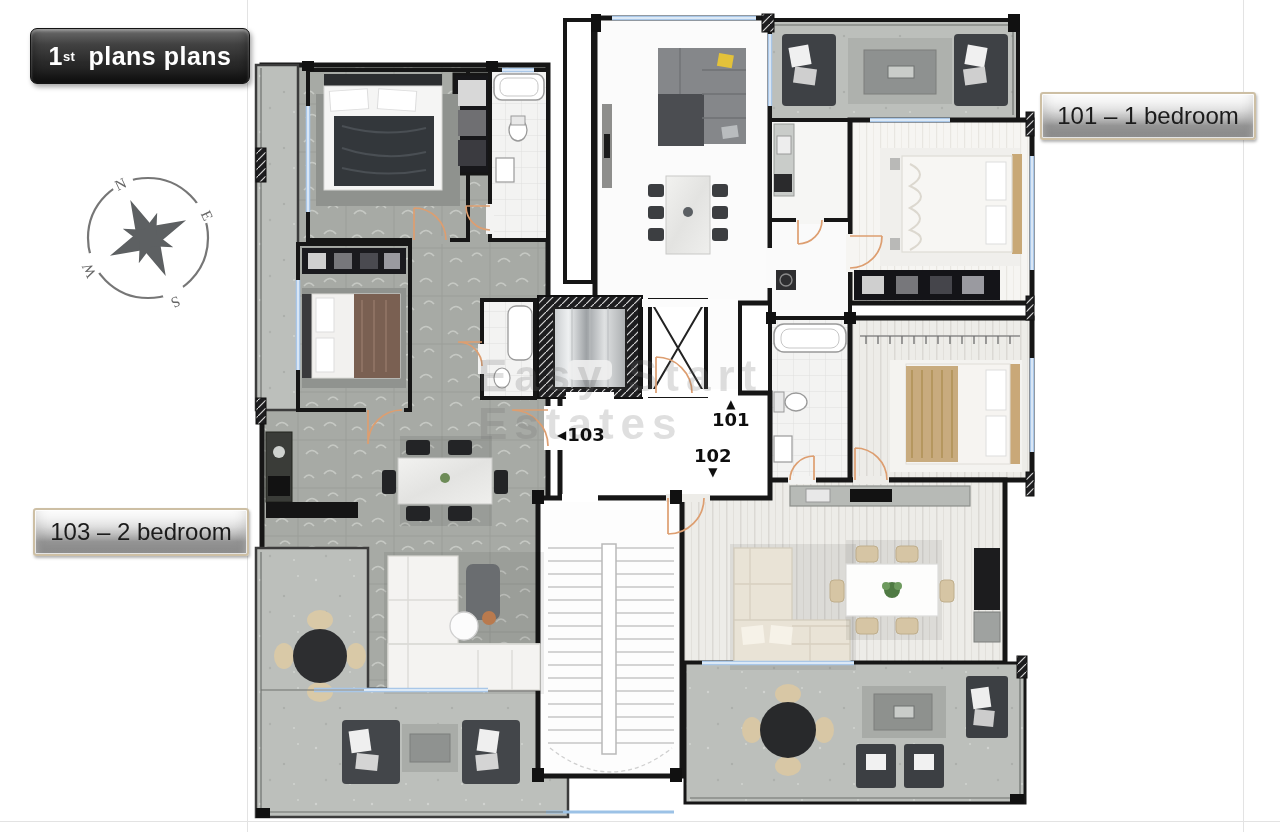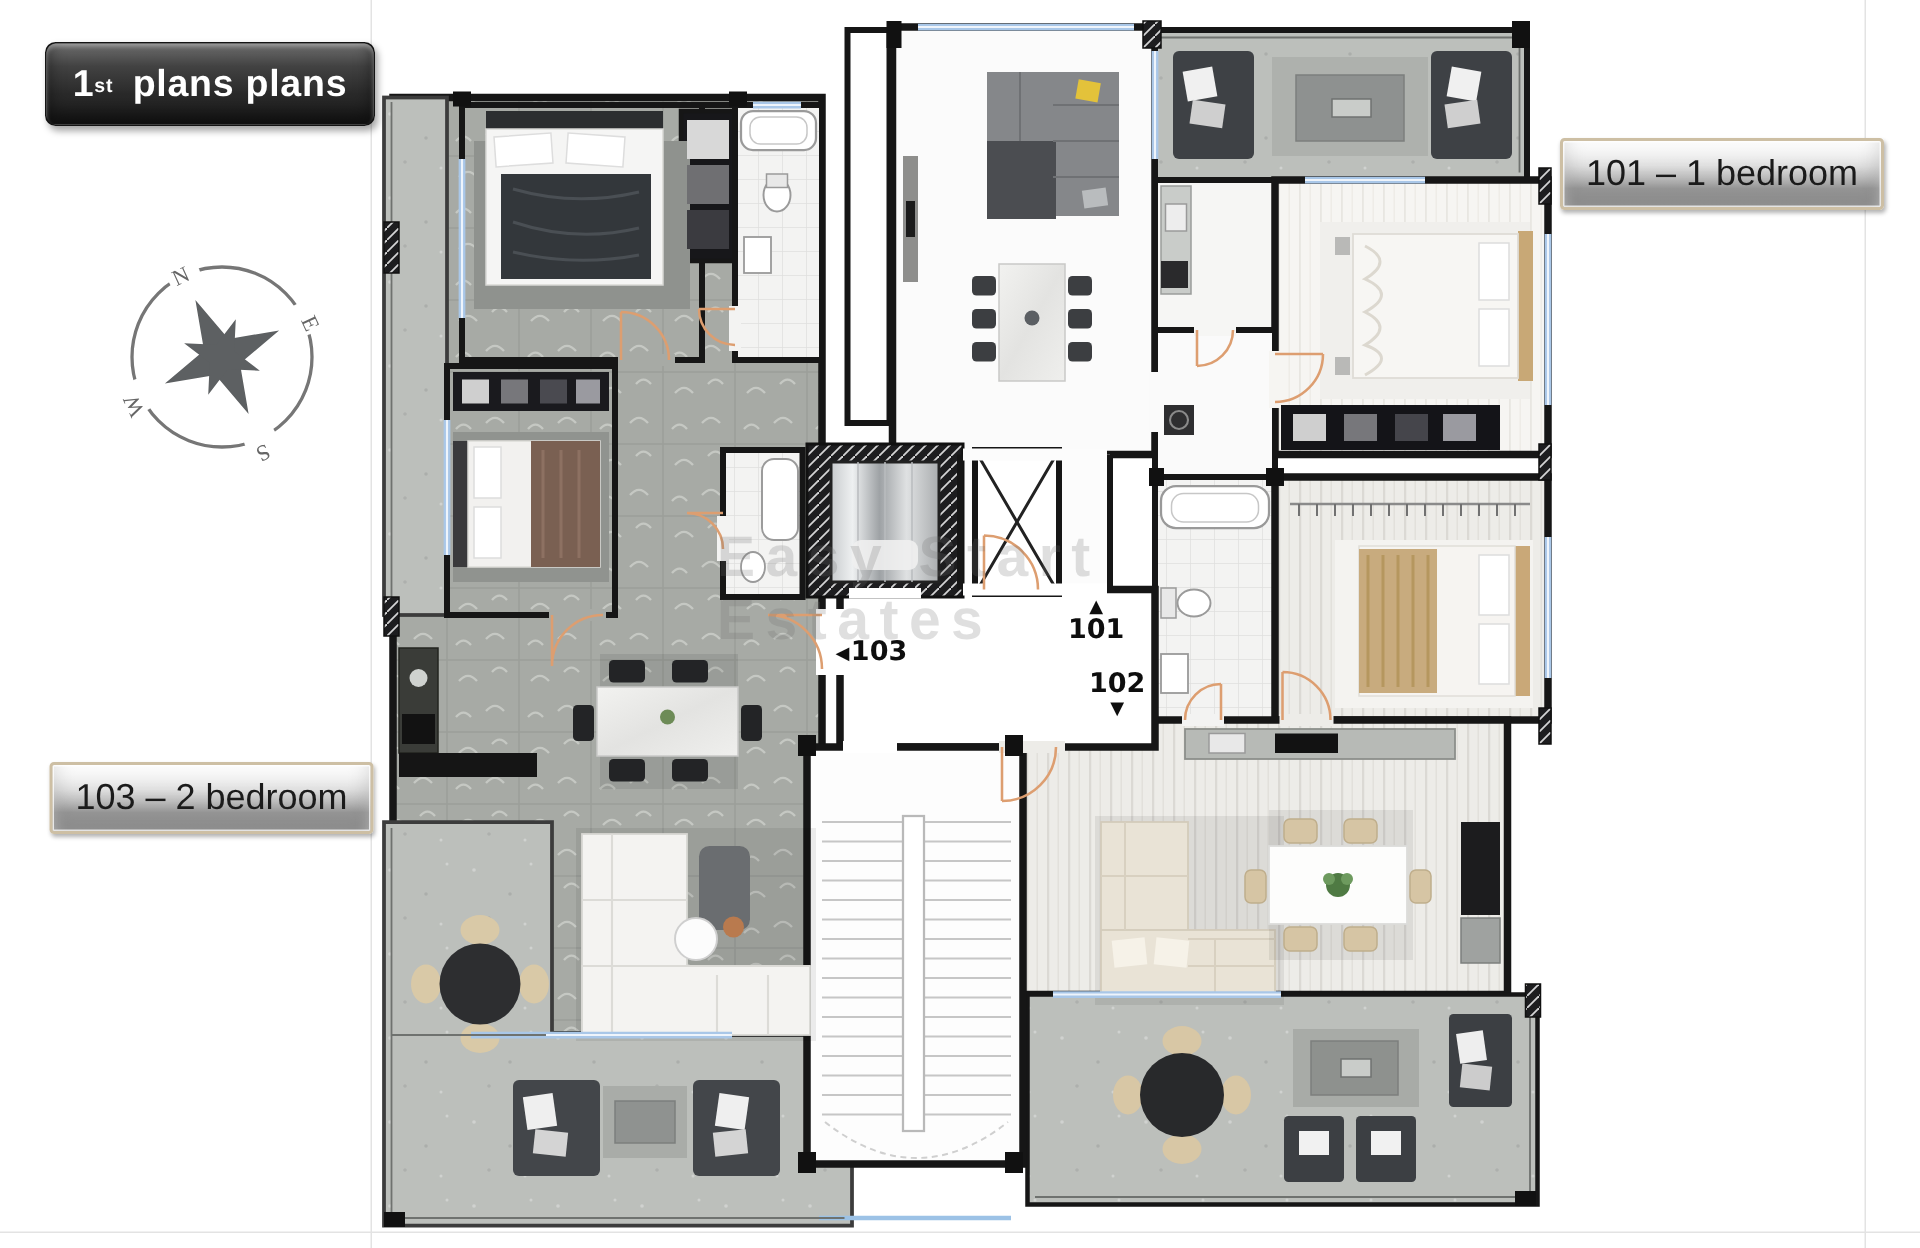--- a/index.html
+++ b/index.html
@@ -29,24 +29,24 @@
   #compass{position:absolute;left:73px;top:163px;}
   
   #plan{position:absolute;left:250px;top:8px;}
   
   .plan-lbl{position:absolute;color:#0e0e0e;font-weight:bold;font-family:"DejaVu Sans",sans-serif;
     display:flex;align-items:center;line-height:1;z-index:5;}
   .plan-lbl .num{font-size:18px;}
   .plan-lbl .arr{font-size:12px;}
   #lbl-103{left:557px;top:426px;flex-direction:row;gap:1px;}
   #lbl-101{left:712px;top:398px;flex-direction:column;gap:1px;}
-  #lbl-102{left:694px;top:447px;flex-direction:column;gap:1px;margin-left:32px;}
+  #lbl-102{left:694px;top:447px;flex-direction:column;gap:1px;}
   
   #watermark{position:absolute;left:478px;top:352px;width:480px;z-index:4;pointer-events:none;
-    color:rgba(110,110,110,.22);font-weight:bold;font-size:38px;letter-spacing:7px;line-height:1.1;}
+    color:rgba(110,110,110,.22);font-weight:bold;font-size:44px;letter-spacing:7px;line-height:1.1;}
   #watermark .wm2{}
 </style>
 </head>
 <body>
 
 <div id="page">
 
   <div class="guide" style="left:247px;top:0;width:1px;height:832px;"></div>
   <div class="guide" style="left:1243px;top:0;width:1px;height:832px;"></div>
   <div class="guide" style="left:0;top:821px;width:1280px;height:1px;"></div>

